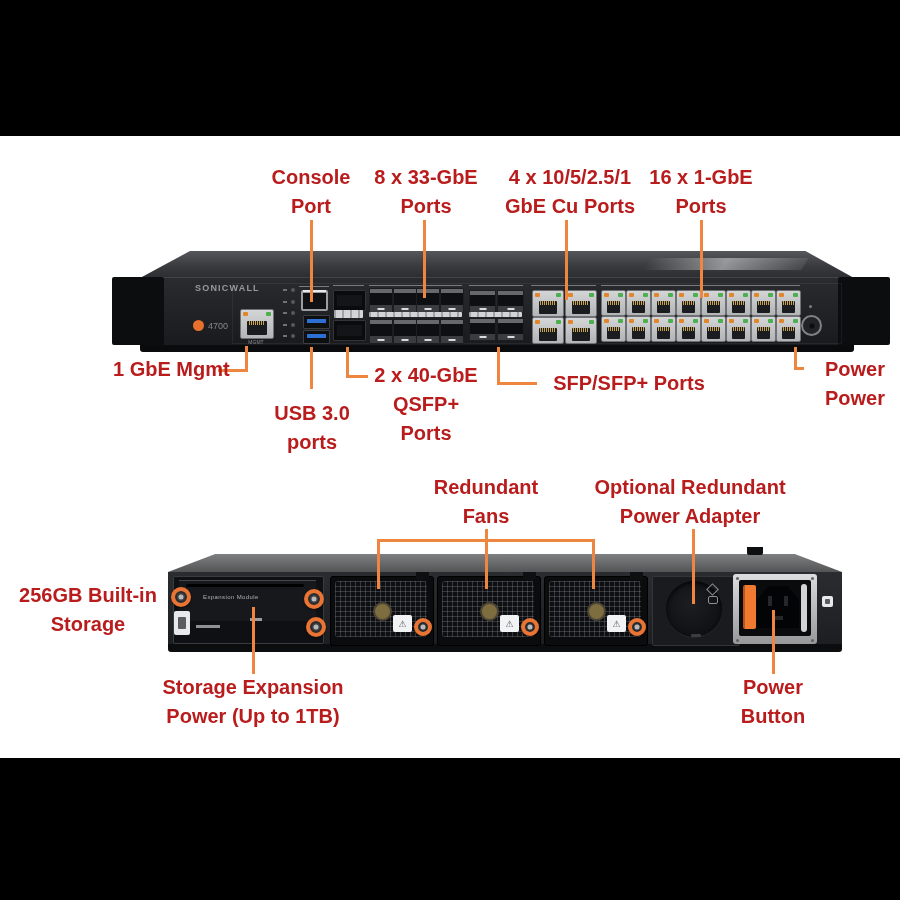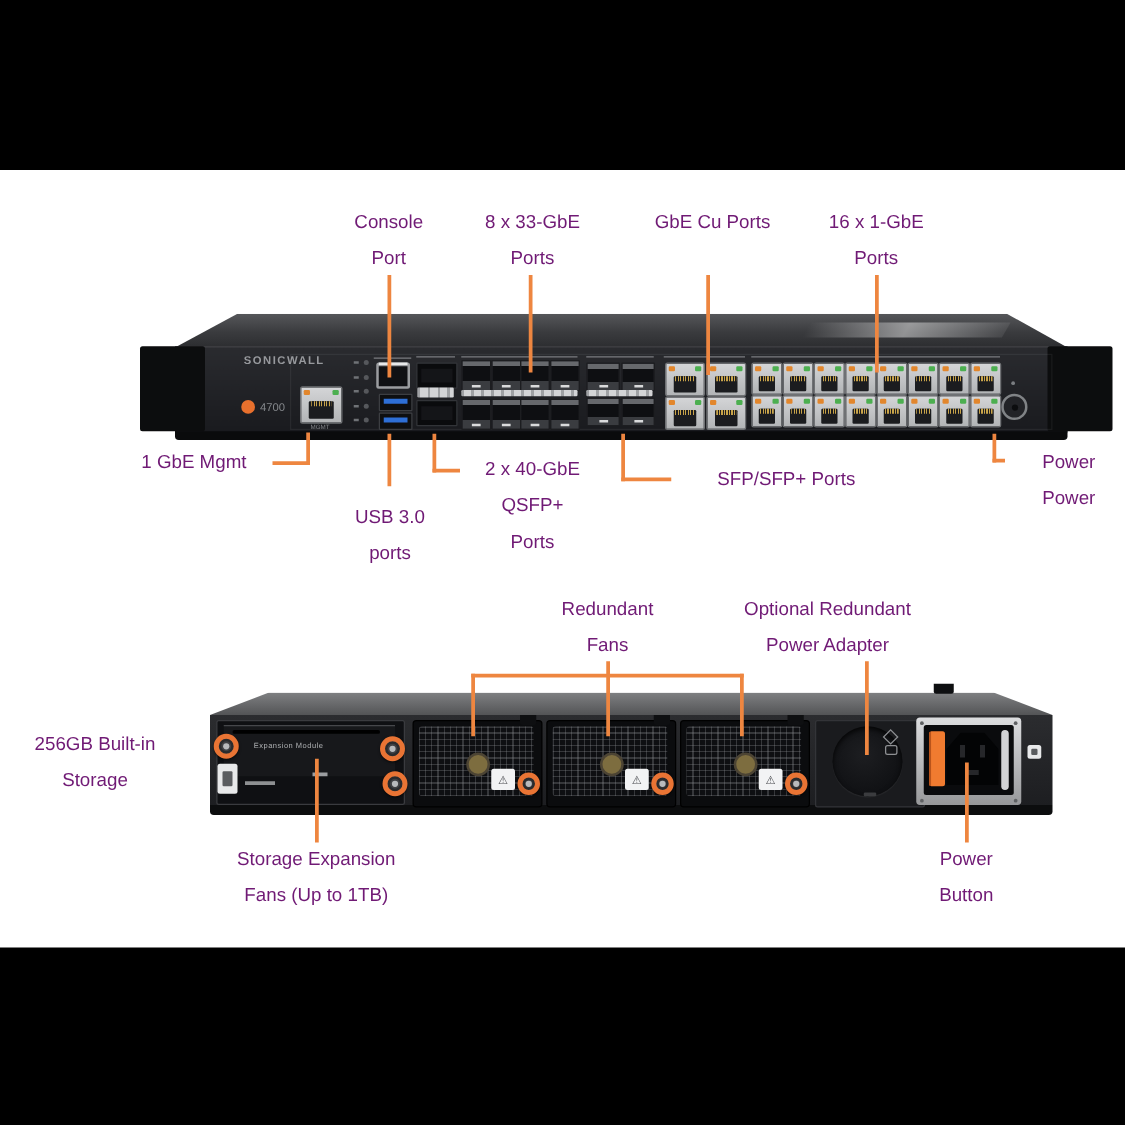--- a/index.html
+++ b/index.html
@@ -1,21 +1,21 @@
 <!DOCTYPE html>
 <html><head>
 <meta charset="utf-8">
 <style>
   html,body{margin:0;padding:0;background:#fff;}
   #stage{position:relative;width:900px;height:900px;background:#ffffff;overflow:hidden;
          font-family:"Liberation Sans",sans-serif;cursor:default;}
   .band{position:absolute;left:0;width:900px;background:#000;}
   
-  .label{position:absolute;transform:translateX(-50%);text-align:center;color:#701a75;
-         font-size:15px;line-height:29px;white-space:nowrap;z-index:6;}
+  .label{position:absolute;transform:translateX(-50%);text-align:center;color:#b91c1c;
+         font-size:20px;line-height:29px;white-space:nowrap;z-index:6;font-weight:bold;}
   .label.leftalign{transform:none;text-align:center;}
   .lv,.lh{position:absolute;background:#EE8640;z-index:5;}
   .lv{width:3px;}.lh{height:3px;}
   
   .ear{position:absolute;background:#0c0d0e;border-radius:2px;z-index:2;}
   .earhole{position:absolute;width:16px;height:14px;background:#fdfdfd;border-radius:4px;}
   .ctop{position:absolute;clip-path:polygon(7% 0,93.2% 0,100% 100%,0 100%);
         background:linear-gradient(180deg,#56575a 0%,#3a3b3e 55%,#2c2d30 100%);z-index:1;}
   .sheen{position:absolute;transform:skewX(-30deg);
          background:linear-gradient(90deg,rgba(255,255,255,0),rgba(255,255,255,.45),rgba(255,255,255,.08));z-index:2;}
@@ -104,20 +104,21 @@
 
   <div class="label" style="left:311px;top:163px;">
     <div>Console</div>
     <div>Port</div>
   </div>
   <div class="label" style="left:426px;top:163px;">
     <div>8 x 33-GbE</div>
     <div>Ports</div>
   </div>
   <div class="label" style="left:570px;top:163px;">
+    <div>4 x 10/5/2.5/1</div>
     <div>GbE Cu Ports</div>
   </div>
   <div class="label" style="left:701px;top:163px;">
     <div>16 x 1-GbE</div>
     <div>Ports</div>
   </div>
 
   <div class="lv" style="left:310px;top:220px;height:82px;"></div>
   <div class="lv" style="left:423px;top:220px;height:78px;"></div>
   <div class="lv" style="left:565px;top:220px;height:80px;"></div>
@@ -178,31 +179,31 @@
     <div>Power</div>
     <div>Power</div>
   </div>
   <div class="lv" style="left:794px;top:347px;height:23px;"></div>
   <div class="lh" style="left:794px;top:367px;width:10px;"></div>
 
   <div class="label" style="left:486px;top:473px;">
     <div>Redundant</div>
     <div>Fans</div>
   </div>
-  <div class="label" style="left:662px;top:473px;">
+  <div class="label" style="left:690px;top:473px;">
     <div>Optional Redundant</div>
     <div>Power Adapter</div>
   </div>
-  <div class="label" style="left:76px;top:581px;">
+  <div class="label" style="left:88px;top:581px;">
     <div>256GB Built-in</div>
     <div>Storage</div>
   </div>
   <div class="label" style="left:253px;top:673px;">
     <div>Storage Expansion</div>
-    <div>Fans (Up to 1TB)</div>
+    <div>Power (Up to 1TB)</div>
   </div>
   <div class="label" style="left:773px;top:673px;">
     <div>Power</div>
     <div>Button</div>
   </div>
 
   <div class="lv" style="left:485px;top:529px;height:60px;"></div>
   <div class="lh" style="left:377px;top:539px;width:218px;"></div>
   <div class="lv" style="left:377px;top:539px;height:50px;"></div>
   <div class="lv" style="left:592px;top:539px;height:50px;"></div>

